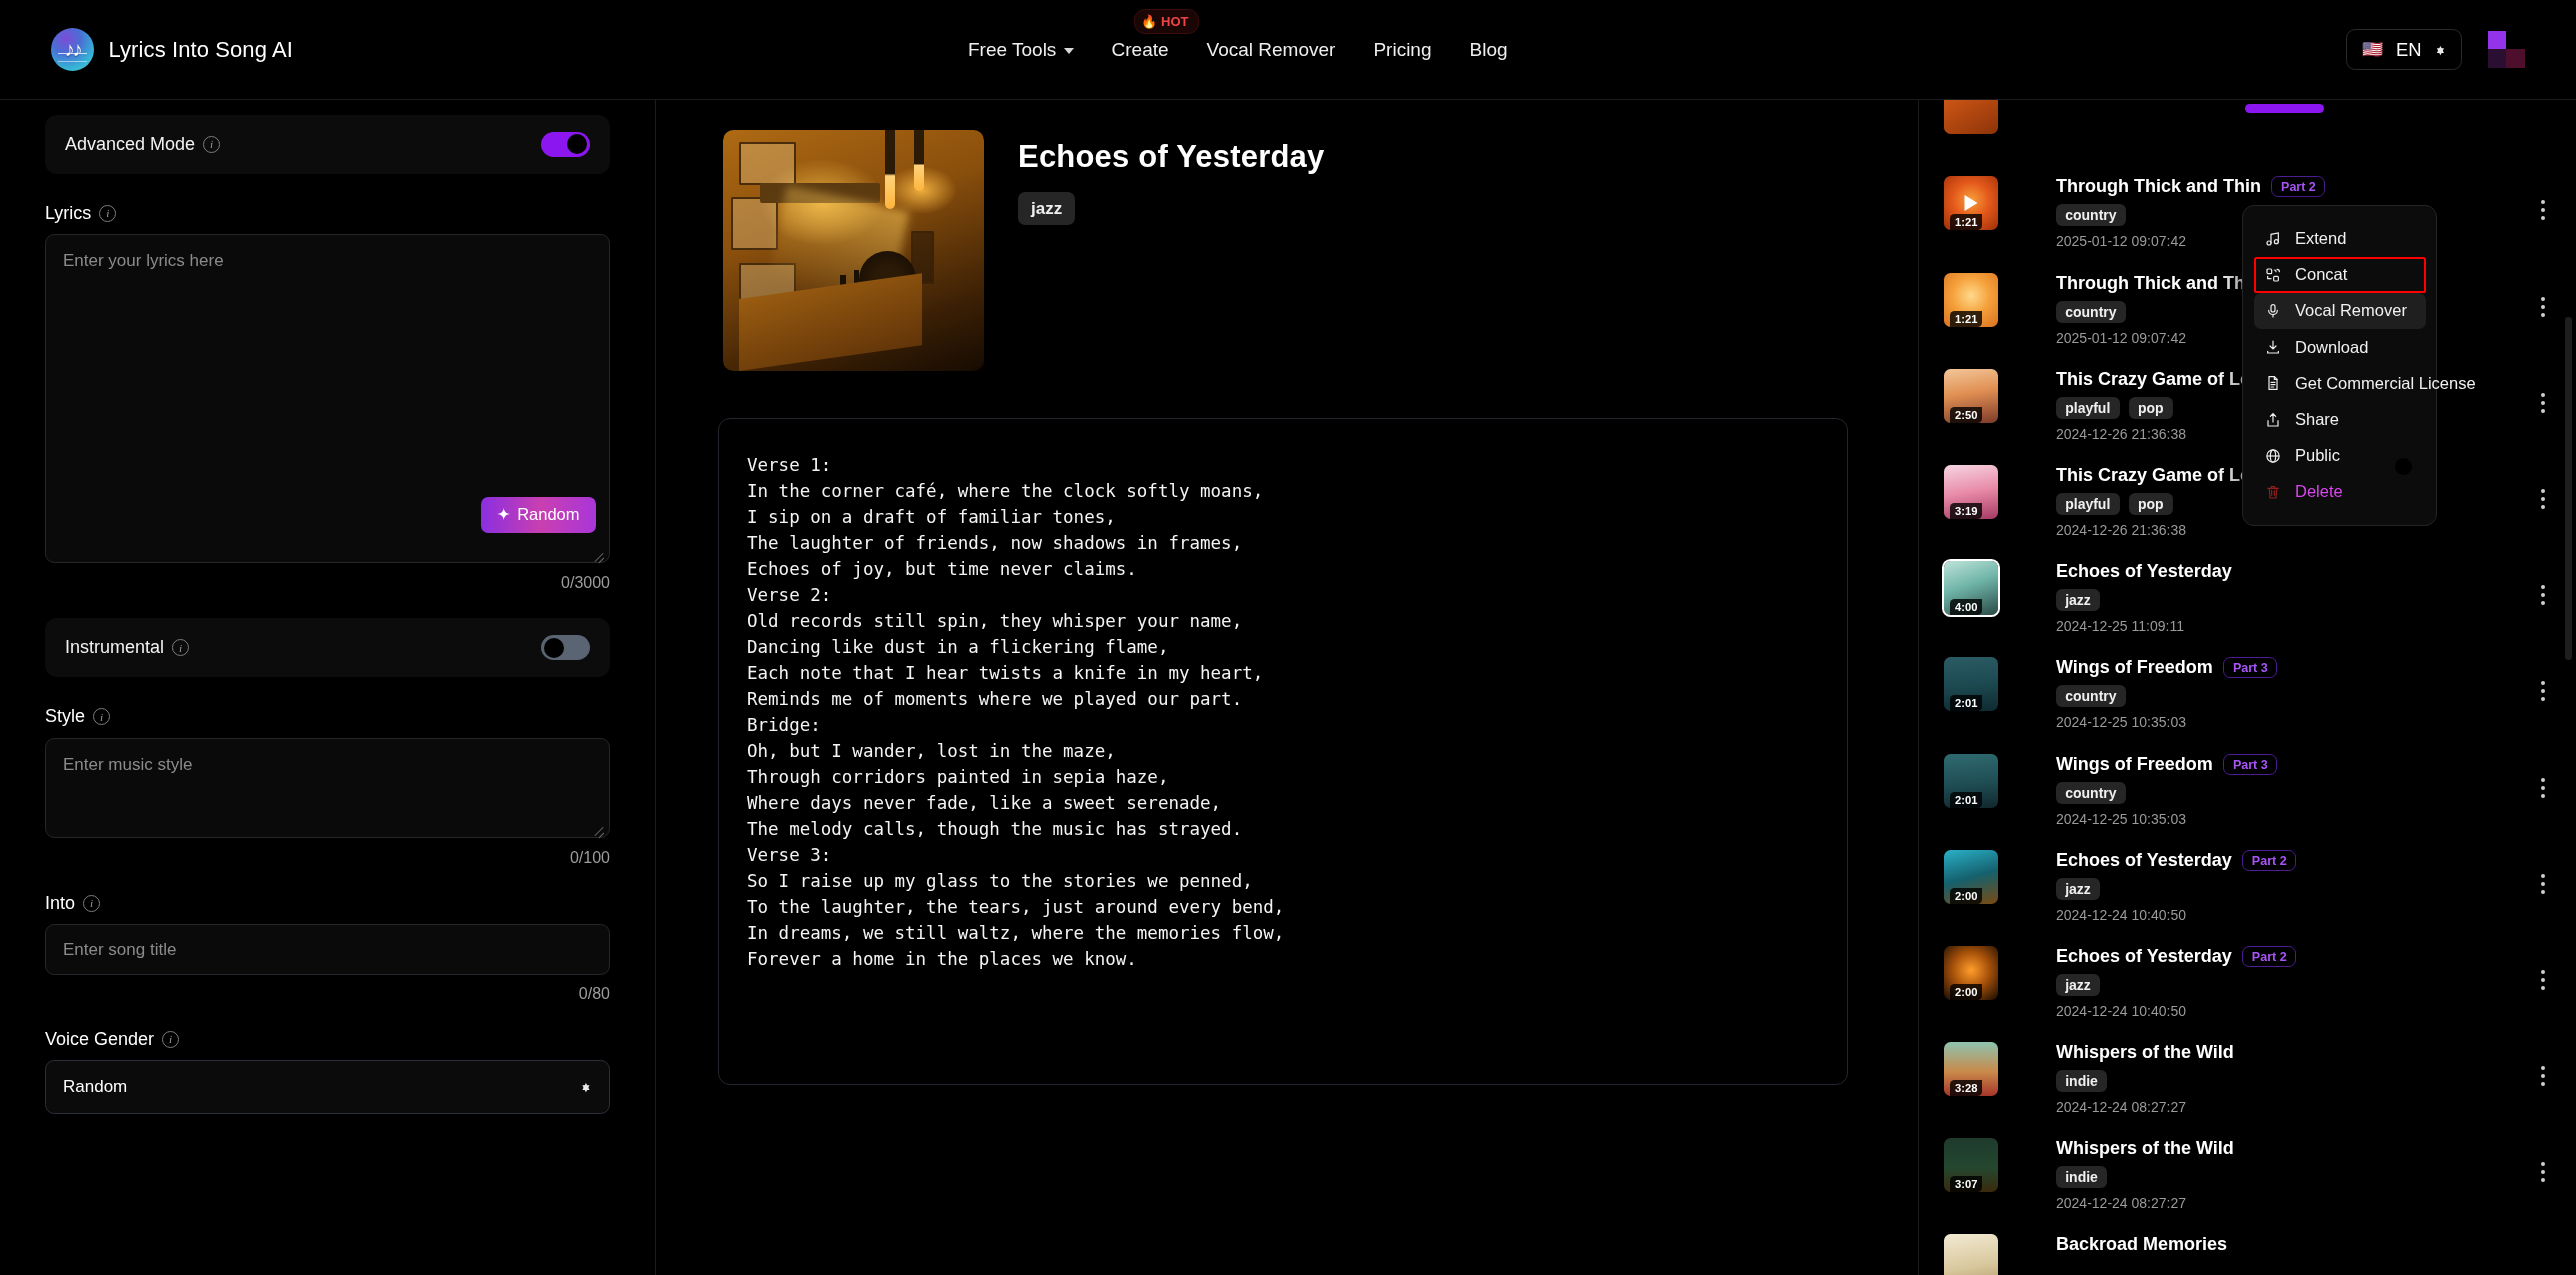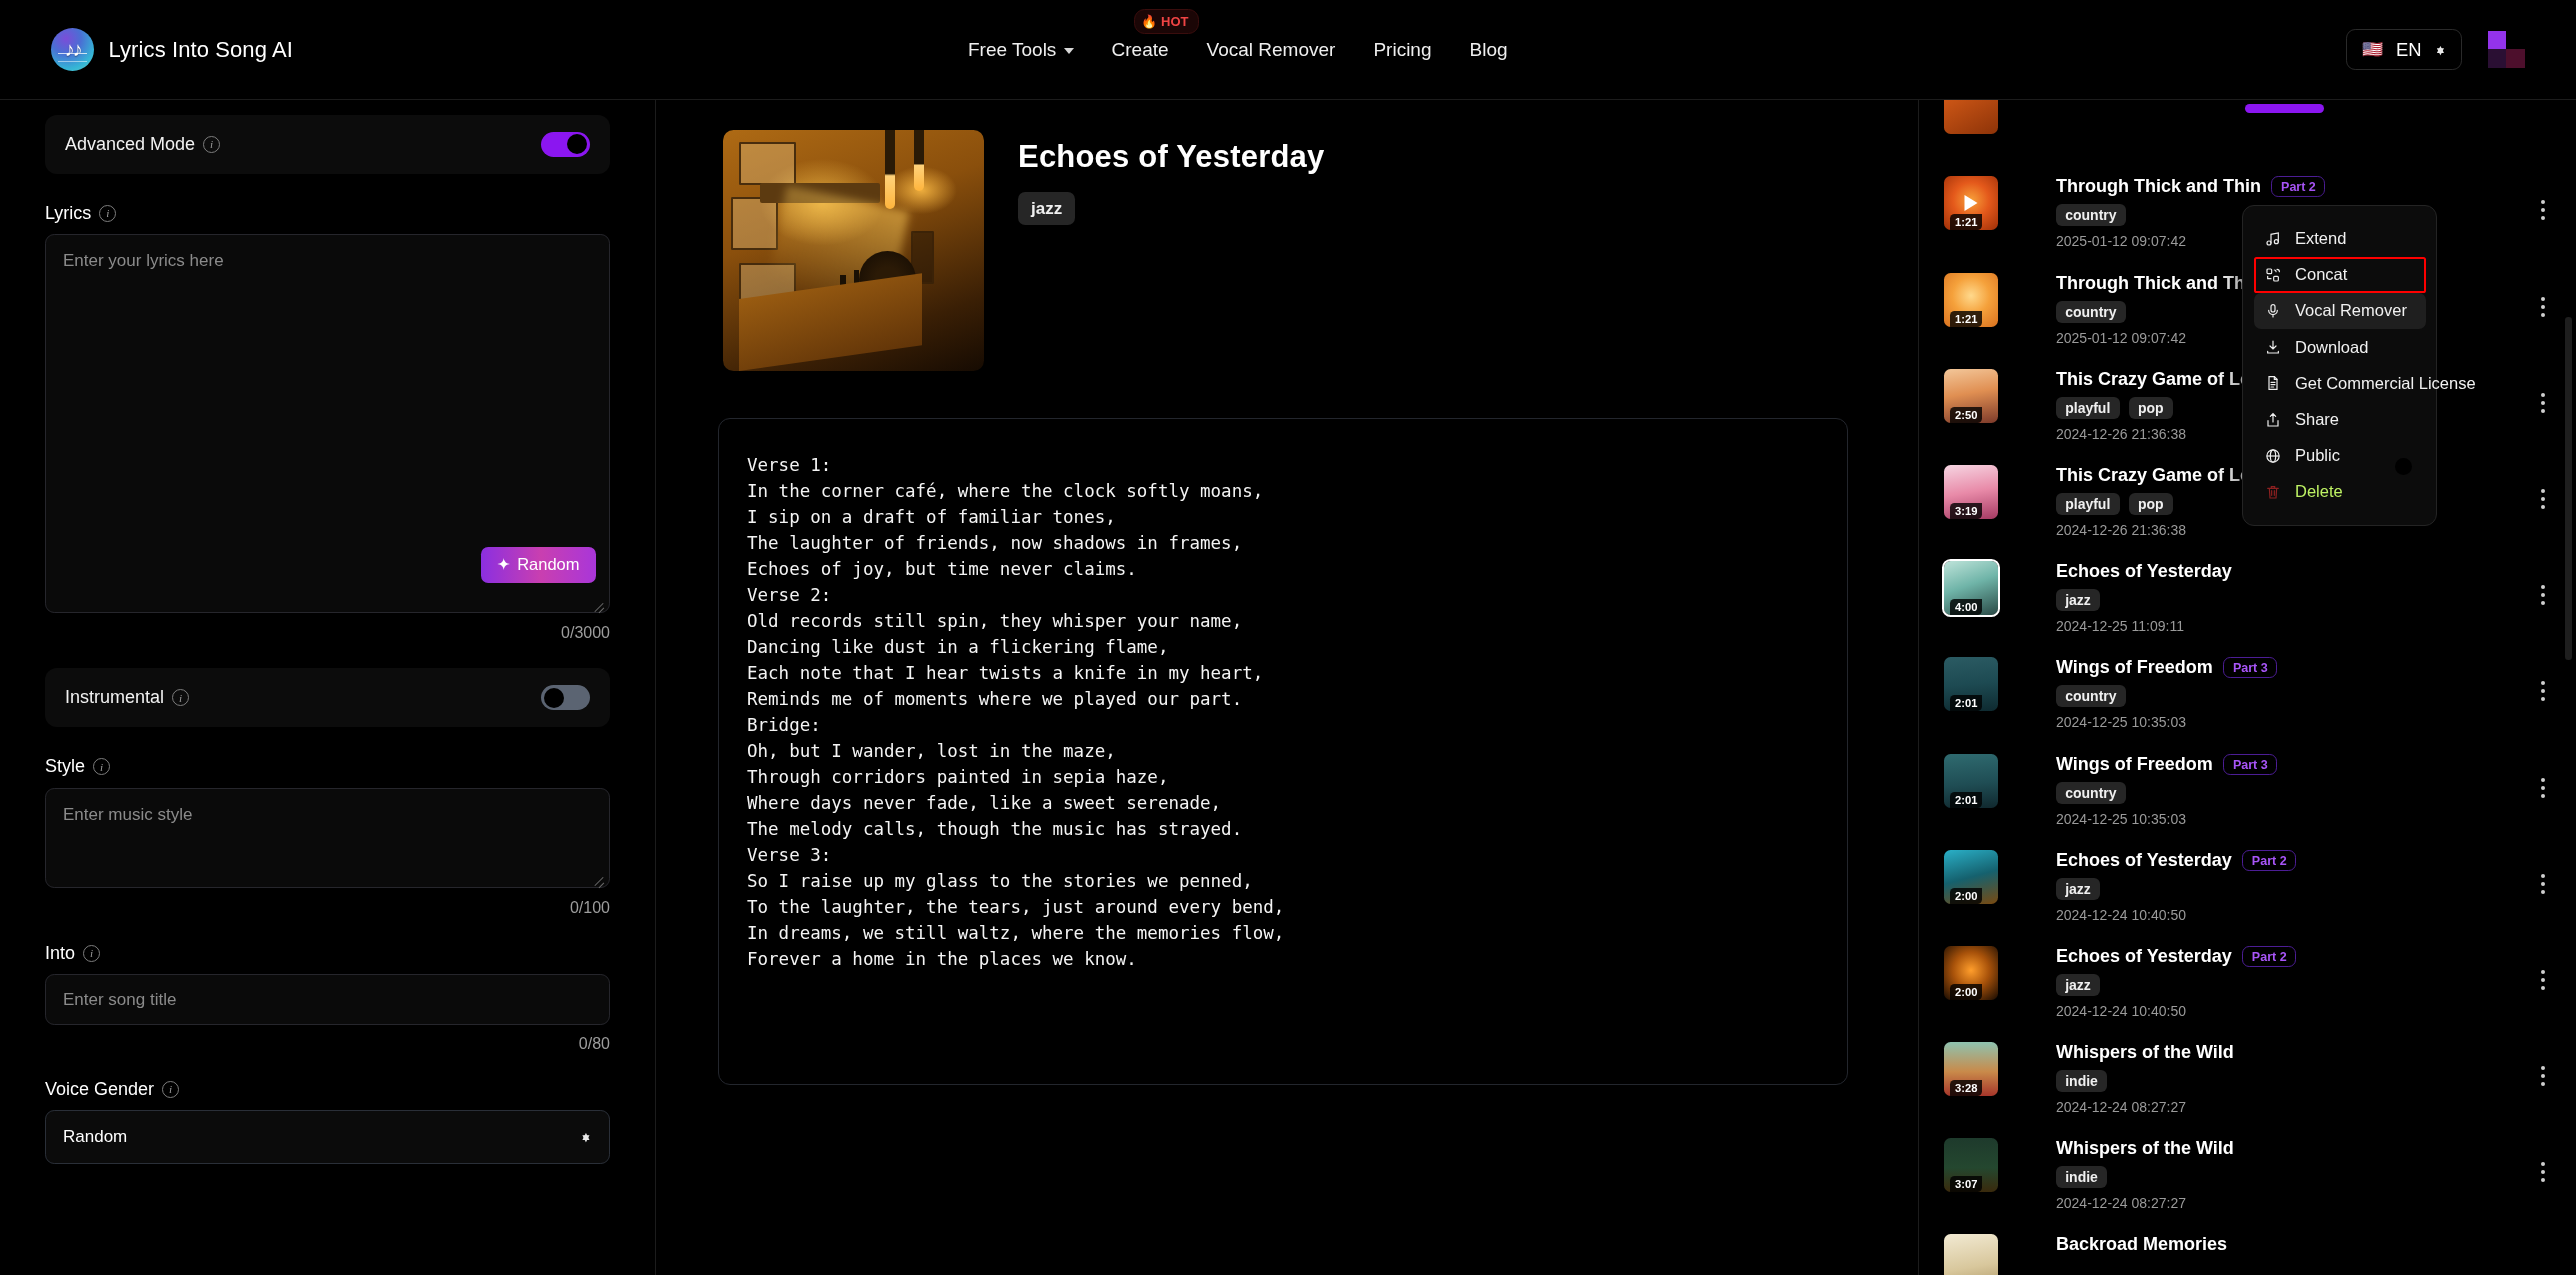--- a/index.html
+++ b/index.html
@@ -120,21 +120,21 @@
   .switch.off .knob { left: 2.6px; }
 
   .label-row { font-size: 18px; margin-bottom: 10.5px; display: flex; align-items: center; gap: 8px; }
   .ta-wrap { position: relative; }
   .ta {
     width: 100%; background: #0a0a0a; border: 1.3px solid #26262c; border-radius: 9.2px;
     color: #fff; font-size: 17px; font-family: "Liberation Sans", sans-serif;
     padding: 16px 17px; resize: none; outline: none;
   }
   .ta::placeholder { color: #8b8b8b; }
-  .ta-lyrics { height: 379px; }
+  .ta-lyrics { height: 329px; }
   .ta-style { height: 100px; }
   .resize-grip {
     position: absolute; right: 5.3px; bottom: 4px; width: 13px; height: 13px;
     pointer-events: none;
   }
   .resize-grip:before, .resize-grip:after {
     content: ""; position: absolute; background: #6d6d6d; height: 1px; transform: rotate(-45deg); right: 0;
   }
   .resize-grip:before { width: 12px; bottom: 3.3px; }
   .resize-grip:after { width: 6.6px; bottom: 0px; right: 0; }
@@ -277,21 +277,21 @@
     background: #0c0c0c; border: 0.7px solid #242424; border-radius: 12px;
     padding: 14.5px 10.5px; box-shadow: 0 12px 32px rgba(0,0,0,.75); z-index: 40;
   }
   .ctx-item {
     display: flex; align-items: center; gap: 13px;
     font-size: 16.5px; color: #f1f1f1; padding: 8.6px 10.5px; border-radius: 7.2px; cursor: pointer;
     white-space: nowrap;
   }
   .ctx-item.hovered { background: #1f1f1f; }
   .ctx-item.highlighted { border: 2px solid #ff0000; padding: 6.6px 8.6px; border-radius: 2.6px; }
-  .ctx-item.danger { color: #bef264; }
+  .ctx-item.danger { color: #d946ef; }
   .ctx-icon { width: 18px; height: 18px; flex: none; display: flex; align-items: center; justify-content: center; }
   .ctx-item .sw-wrap { margin-left: auto; }
   .ctx-item .switch { width: 43px; height: 22.4px; }
   .ctx-item .switch .knob { width: 17px; height: 17px; }
 
   .scroll-thumb {
     position: absolute; right: 4px; top: 217px; width: 6.6px; height: 343px;
     background: #1e1e1e; border-radius: 3.3px;
   }
 </style>

